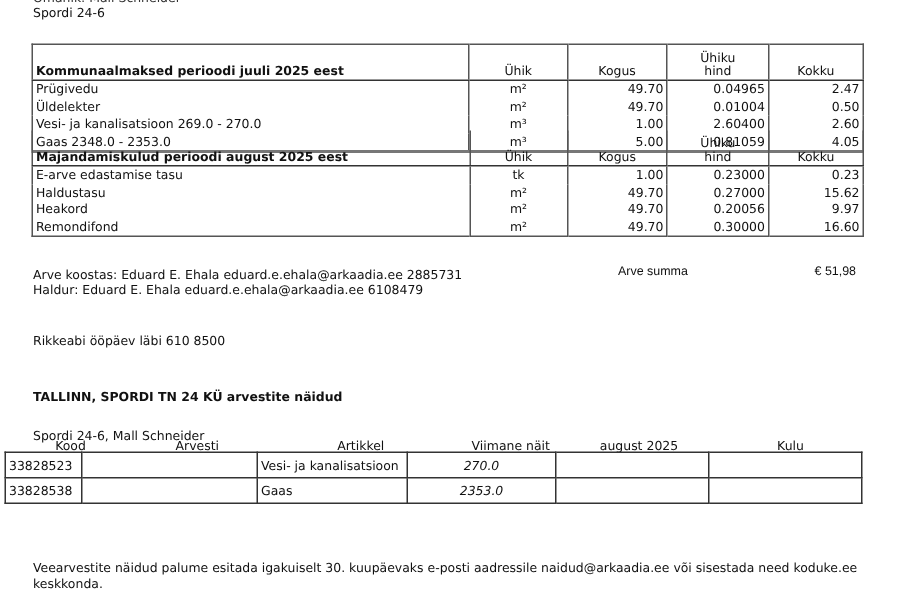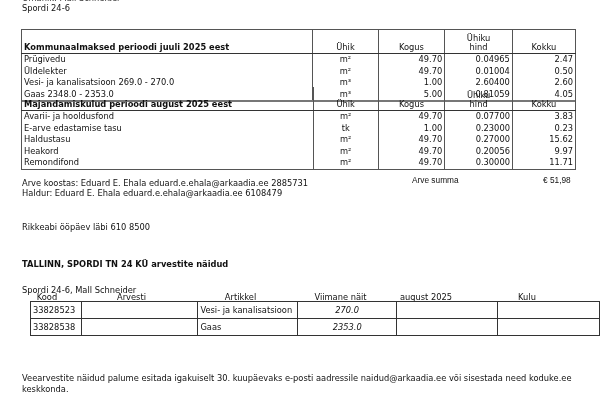--- a/index.html
+++ b/index.html
@@ -27,21 +27,21 @@
   #tbl1 tr.hdr td { height:22px; }
 
   .sum-label { left:412px; top:175px; }
   .sum-value { left:543px; top:175px; }
   .author { left:22px; top:178px; line-height:10px; }
   .manager { left:22px; top:222px; line-height:10px; }
   .meters-title { left:22px; top:259px; font-weight:bold; }
   .meters-addr { left:22px; top:285px; }
 
   .mhdr { position:absolute; top:292px; text-align:center; }
-  table.meters { position:absolute; left:30px; top:301px; border-collapse:collapse; }
+  table.meters { position:absolute; left:3px; top:301px; border-collapse:collapse; }
   table.meters td { border:1px solid #333; height:16px; padding:0 2px; white-space:nowrap; }
   .m-kood{width:46px;} .m-arv{width:112px;} .m-art{width:95px;}
   .m-last{width:94px; text-align:center;font-style:italic;} .m-aug{width:97px;} .m-kulu{width:97px;}
   .note { left:22px; top:341px; line-height:11px; width:560px;margin-top:32px; }
 </style>
 </head>
 <body>
 
 <div class="abs topcut" style="color:#333;">Omanik: Mall Schneider</div>
 <div class="abs topaddr">Spordi 24-6</div>
@@ -89,27 +89,20 @@
 <table class="inv" id="tbl2">
   <tbody>
       <tr class="hdr">
     <td class="c-name">Majandamiskulud perioodi august 2025 eest</td>
     <td class="c-unit">Ühik</td>
     <td class="c-qty">Kogus</td>
     <td class="c-price"><span>Ühiku</span><br><span>hind</span></td>
     <td class="c-tot">Kokku</td>
   </tr>
   <tr>
-    <td class="c-name">Avarii- ja hooldusfond</td>
-    <td class="c-unit">m²</td>
-    <td class="c-qty">49.70</td>
-    <td class="c-price">0.07700</td>
-    <td class="c-tot">3.83</td>
-  </tr>
-  <tr>
     <td class="c-name">E-arve edastamise tasu</td>
     <td class="c-unit">tk</td>
     <td class="c-qty">1.00</td>
     <td class="c-price">0.23000</td>
     <td class="c-tot">0.23</td>
   </tr>
   <tr>
     <td class="c-name">Haldustasu</td>
     <td class="c-unit">m²</td>
     <td class="c-qty">49.70</td>
@@ -121,21 +114,21 @@
     <td class="c-unit">m²</td>
     <td class="c-qty">49.70</td>
     <td class="c-price">0.20056</td>
     <td class="c-tot">9.97</td>
   </tr>
   <tr>
     <td class="c-name">Remondifond</td>
     <td class="c-unit">m²</td>
     <td class="c-qty">49.70</td>
     <td class="c-price">0.30000</td>
-    <td class="c-tot">11.71</td>
+    <td class="c-tot">16.60</td>
   </tr>
 </tbody>
   </table>
 
 <div class="abs sum-label" style="font-family:'Liberation Sans',sans-serif;">Arve summa</div>
 <div class="abs sum-value" style="font-family:'Liberation Sans',sans-serif;">€ 51,98</div>
 
 <div class="abs author">
   <div>Arve koostas: Eduard E. Ehala  eduard.e.ehala@arkaadia.ee  2885731</div>
   <div>Haldur: Eduard E. Ehala  eduard.e.ehala@arkaadia.ee  6108479</div>

